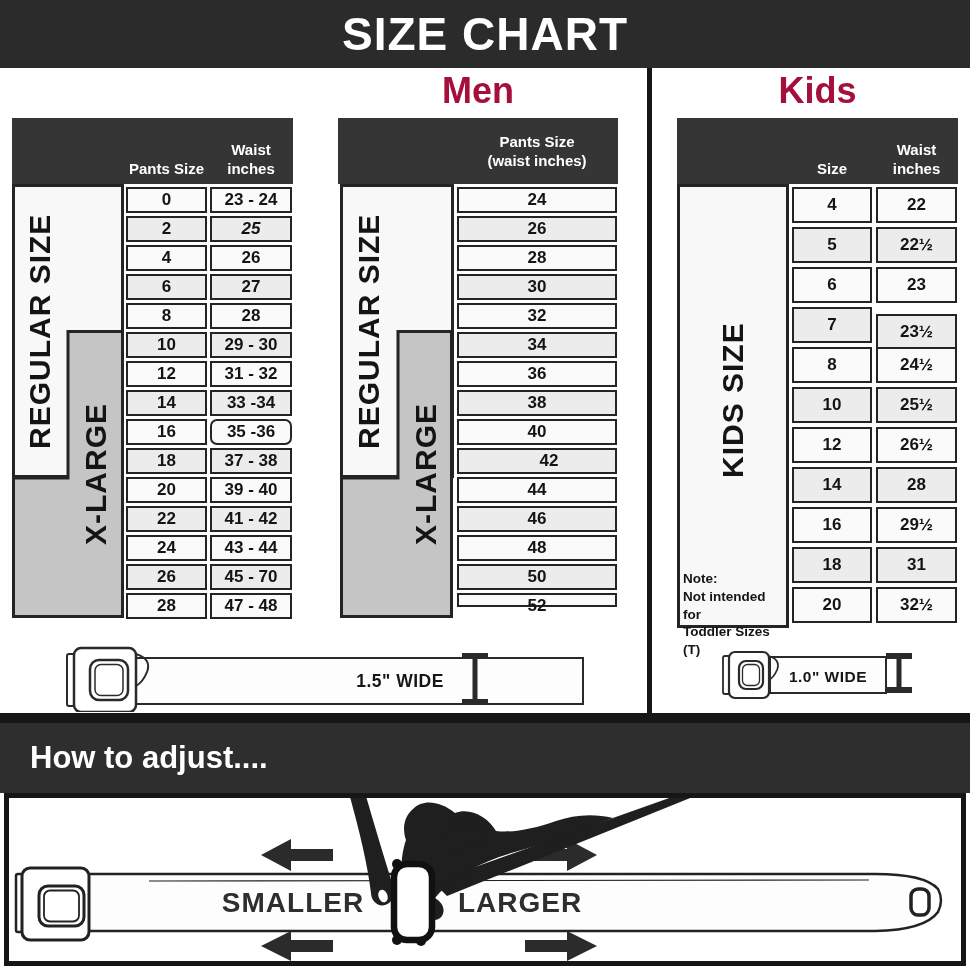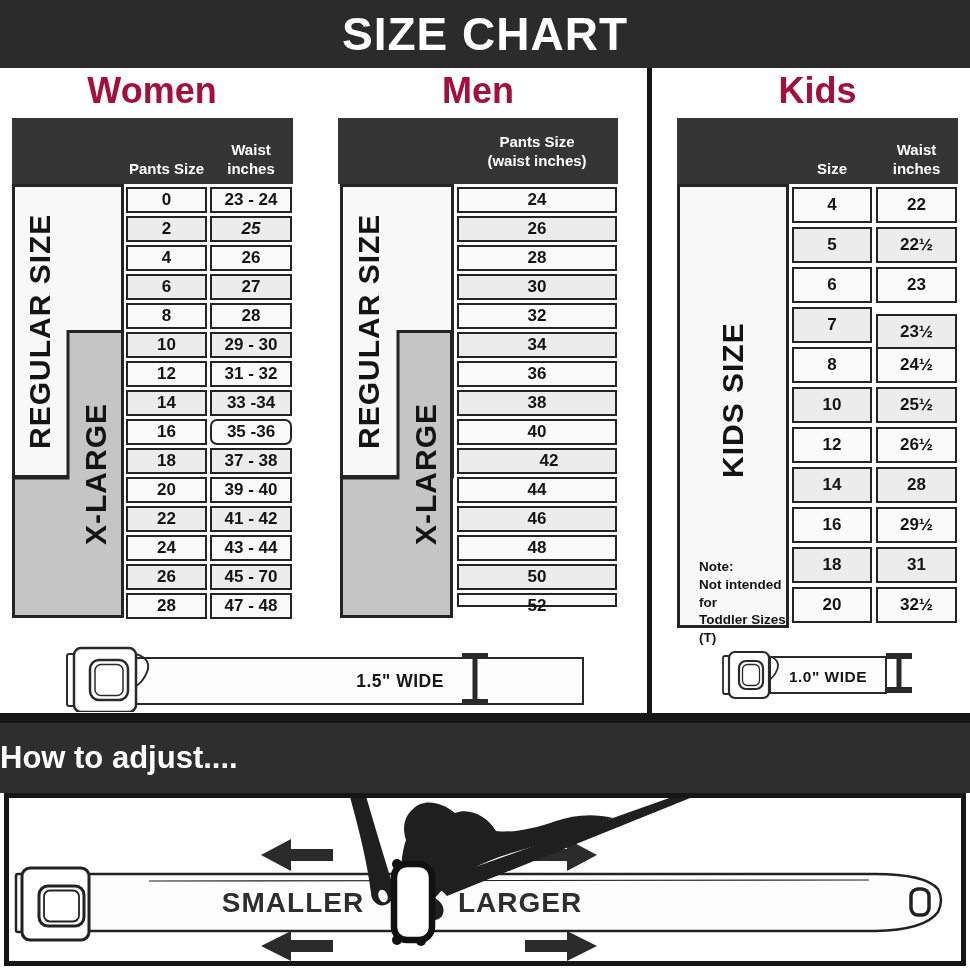--- a/index.html
+++ b/index.html
@@ -30,33 +30,32 @@
   }
   .cell{
     position:absolute; border:2px solid #242424; background:#fafafa;
     font-size:17px; font-weight:bold; color:#141414; text-align:center;
   }
   .cell.alt{ background:#ececec; }
   .note{ font-size:13.5px; font-weight:bold; color:#141414; line-height:1.32; }
   .bar{ background:#161616; }
   .banner2{
     left:0; top:723px; width:970px; height:70px; background:#2e2e2e; color:#fff;
-    font-size:31px; display:flex; align-items:center; font-weight:bold;
+    font-size:31px; display:flex; align-items:center; padding-left:30px; font-weight:bold;
   }
   .panel{ border:5px solid #161616; background:#fff; }
   svg text{ font-family:"Liberation Sans","DejaVu Sans",sans-serif; }
 </style>
 </head>
 <body>
 
 <div id="root">
 
   <div class="abs banner-top">SIZE CHART</div>
 
-  <div class="abs group-title" style="left:12px; width:280px;">Women</div>
   <div class="abs group-title" style="left:338px; width:280px;">Men</div>
   <div class="abs group-title" style="left:677px; width:281px;">Kids</div>
 
   <div class="abs bar" style="left:647px; top:68px; width:5px; height:645px;"></div>
 
   <div class="abs thead" style="left:12px; top:118px; width:281px; height:66px;"></div>
   <div class="abs thead-label" style="left:126px; top:159px; width:81px;">Pants Size</div>
   <div class="abs thead-label" style="left:210px; top:140px; width:82px;">Waist inches</div>
 
   <div class="abs zone" style="left:12px; top:184px; width:112px; height:294px;"></div>
@@ -125,21 +124,21 @@
       <div class="cell alt" style="left: 457px; top: 564px; width: 160px; height: 26px; line-height: 22px;">50</div>
       <div class="cell" style="left: 457px; top: 593px; width: 160px; height: 14px; line-height: 22px;">52</div>
     </div>
 
   <div class="abs thead" style="left:677px; top:118px; width:281px; height:66px;"></div>
   <div class="abs thead-label" style="left:792px; top:159px; width:80px;">Size</div>
   <div class="abs thead-label" style="left:876px; top:140px; width:81px;">Waist inches</div>
 
   <div class="abs zone" style="left:677px; top:184px; width:112px; height:444px;"></div>
   <div class="abs vlabel" style="left:697px; top:230px; width:72px; height:340px;">KIDS SIZE</div>
-  <div class="abs note" style="left:683px; top:558px; width:104px;margin-left:16px;">
+  <div class="abs note" style="left:683px; top:570px; width:104px;">
     <div>Note:</div>
     <div>Not intended for</div>
     <div>Toddler Sizes (T)</div>
   </div>
   <div class="abs" id="kids-rows" style="left:0; top:0;">
       <div class="cell" style="left: 792px; top: 187px; width: 80px; height: 36px; line-height: 32px;">4</div>
       <div class="cell" style="left: 876px; top: 187px; width: 81px; height: 36px; line-height: 32px;">22</div>
       <div class="cell alt" style="left: 792px; top: 227px; width: 80px; height: 36px; line-height: 32px;">5</div>
       <div class="cell alt" style="left: 876px; top: 227px; width: 81px; height: 36px; line-height: 32px;">22½</div>
       <div class="cell" style="left: 792px; top: 267px; width: 80px; height: 36px; line-height: 32px;">6</div>

